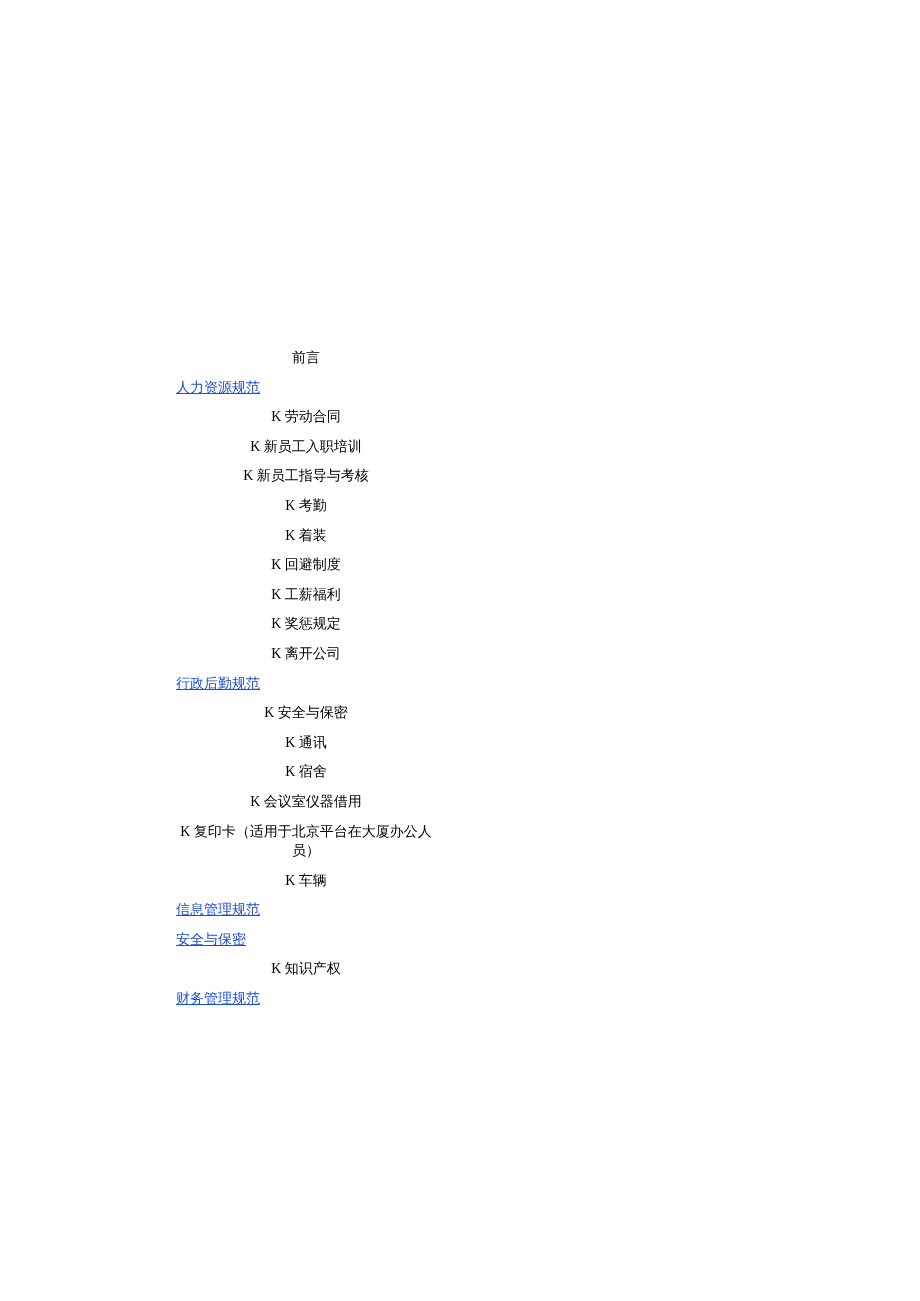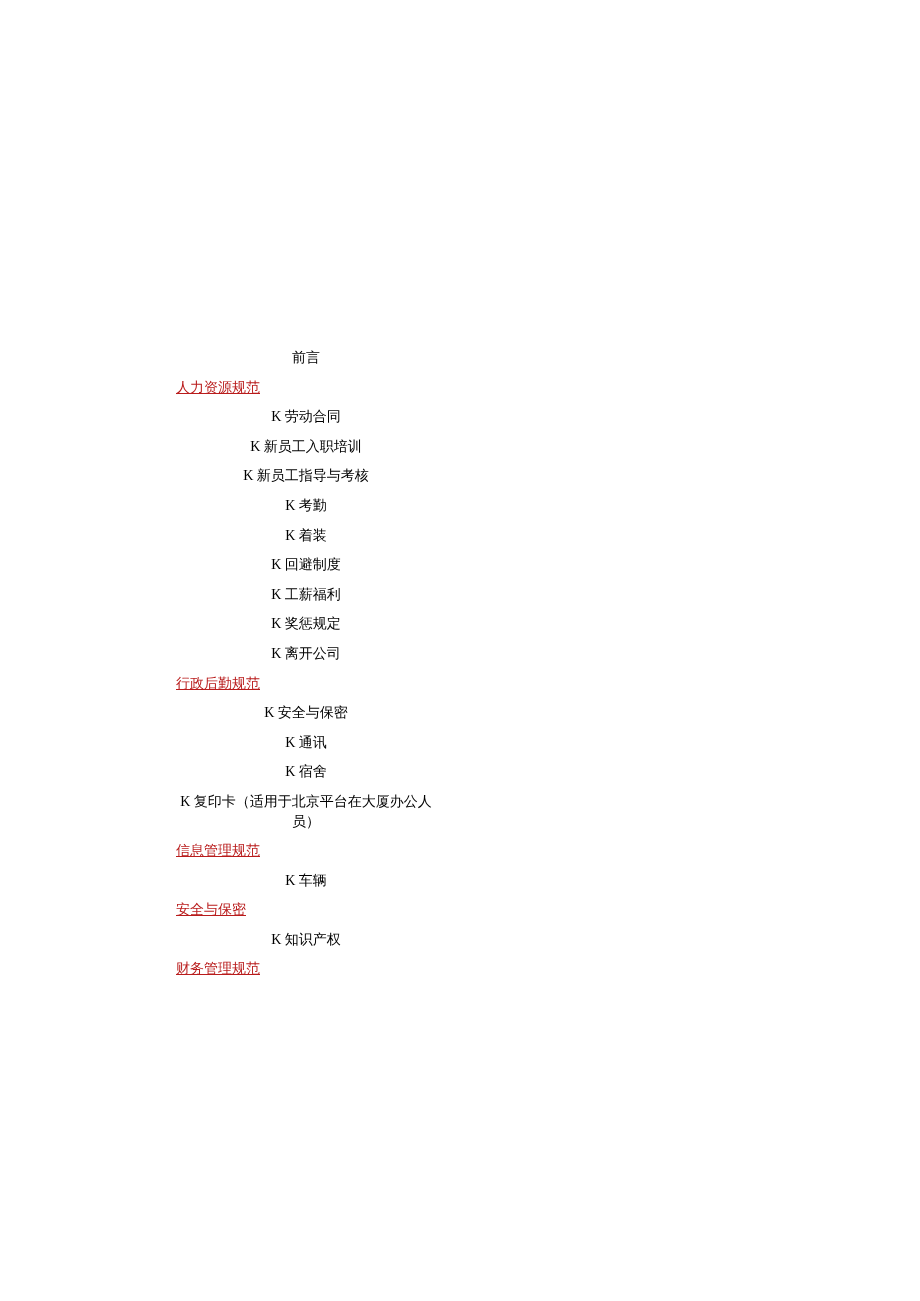--- a/index.html
+++ b/index.html
@@ -18,21 +18,21 @@
       padding-left: 176px;
     }
     .content {
       width: 260px;
     }
     .item {
       margin-bottom: 10px;
       line-height: 1.4;
     }
     .link {
-      color: #b91c1c;
+      color: #1d4ed8;
     }
     .plain {
       color: #000000;
       text-align: center;
     }
   </style>
 </head>
 <body>
 
 <div class="content">
@@ -44,19 +44,20 @@
   <div class="item plain"><span>K 考勤</span></div>
   <div class="item plain"><span>K 着装</span></div>
   <div class="item plain"><span>K 回避制度</span></div>
   <div class="item plain"><span>K 工薪福利</span></div>
   <div class="item plain"><span>K 奖惩规定</span></div>
   <div class="item plain"><span>K 离开公司</span></div>
   <div class="item"><a class="link" href="#">行政后勤规范</a></div>
   <div class="item plain"><span>K 安全与保密</span></div>
   <div class="item plain"><span>K 通讯</span></div>
   <div class="item plain"><span>K 宿舍</span></div>
+  <div class="item plain"><span>K 会议室仪器借用</span></div>
   <div class="item plain"><span>K 复印卡（适用于北京平台在大厦办公人员）</span></div>
+  <div class="item plain"><span>K 车辆</span></div>
   <div class="item"><a class="link" href="#">信息管理规范</a></div>
-  <div class="item plain"><span>K 车辆</span></div>
   <div class="item"><a class="link" href="#">安全与保密</a></div>
   <div class="item plain"><span>K 知识产权</span></div>
   <div class="item"><a class="link" href="#">财务管理规范</a></div>
 </div>
 
 </body></html>

